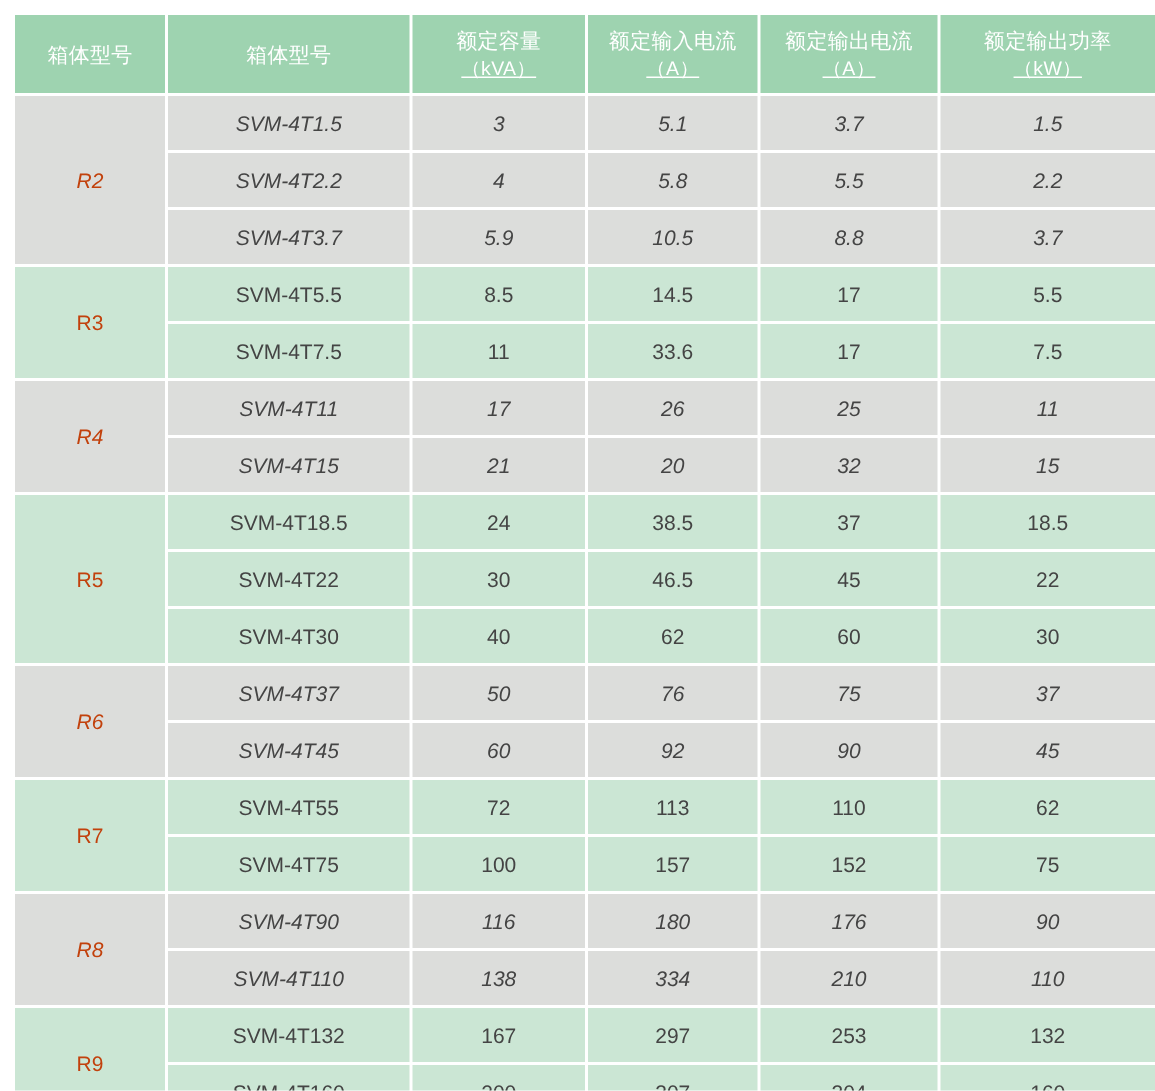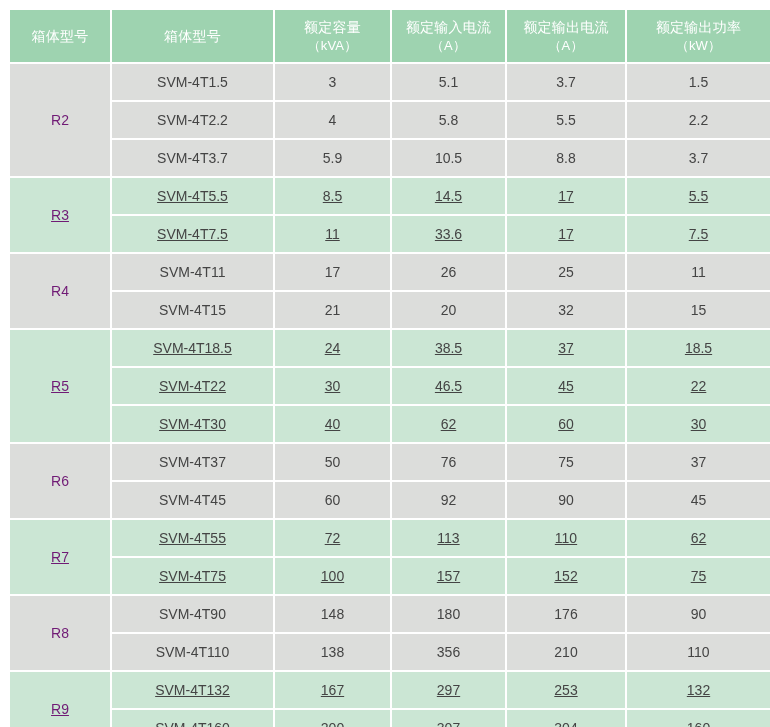--- a/index.html
+++ b/index.html
@@ -41,35 +41,36 @@
     height: 48px;
     padding: 2px 4px;
     text-align: center;
     vertical-align: middle;
     border: 0;
     letter-spacing: 0.2px;
   }
   thead th .unit {
     display: block;
     font-size: 13px;
+    text-decoration: underline;
   }
 
   tbody td {
     height: 32px;
     padding: 2px 4px;
     text-align: center;
     vertical-align: middle;
     font-size: 14px;
     color: #444444;
     border: 0;
     white-space: nowrap;
   }
-  tbody tr.band-gray td { background: #dcdddb; }
-  tbody tr.band-green td { background: #cbe6d4; text-decoration: underline; }
-  tbody td.group-cell { font-size: 14px; color: #701a75; }
+  tbody tr.band-gray td { background: #dcdddb; font-style: italic; }
+  tbody tr.band-green td { background: #cbe6d4; }
+  tbody td.group-cell { font-size: 14px; color: #c2410c; }
 </style>
 </head>
 <body>
 
 <div class="spec-table-wrap">
   <table class="spec-table">
     <colgroup>
       <col class="c1">
         <col class="c2">
         <col class="c3">
@@ -188,29 +189,29 @@
         <tr class="band-green">
           <td>SVM-4T75</td>
           <td>100</td>
           <td>157</td>
           <td>152</td>
           <td>75</td>
         </tr>
         <tr class="band-gray">
           <td class="group-cell" rowspan="2">R8</td>
           <td>SVM-4T90</td>
-          <td>148</td>
+          <td>116</td>
           <td>180</td>
           <td>176</td>
           <td>90</td>
         </tr>
         <tr class="band-gray">
           <td>SVM-4T110</td>
           <td>138</td>
-          <td>356</td>
+          <td>334</td>
           <td>210</td>
           <td>110</td>
         </tr>
         <tr class="band-green">
           <td class="group-cell" rowspan="2">R9</td>
           <td>SVM-4T132</td>
           <td>167</td>
           <td>297</td>
           <td>253</td>
           <td>132</td>

